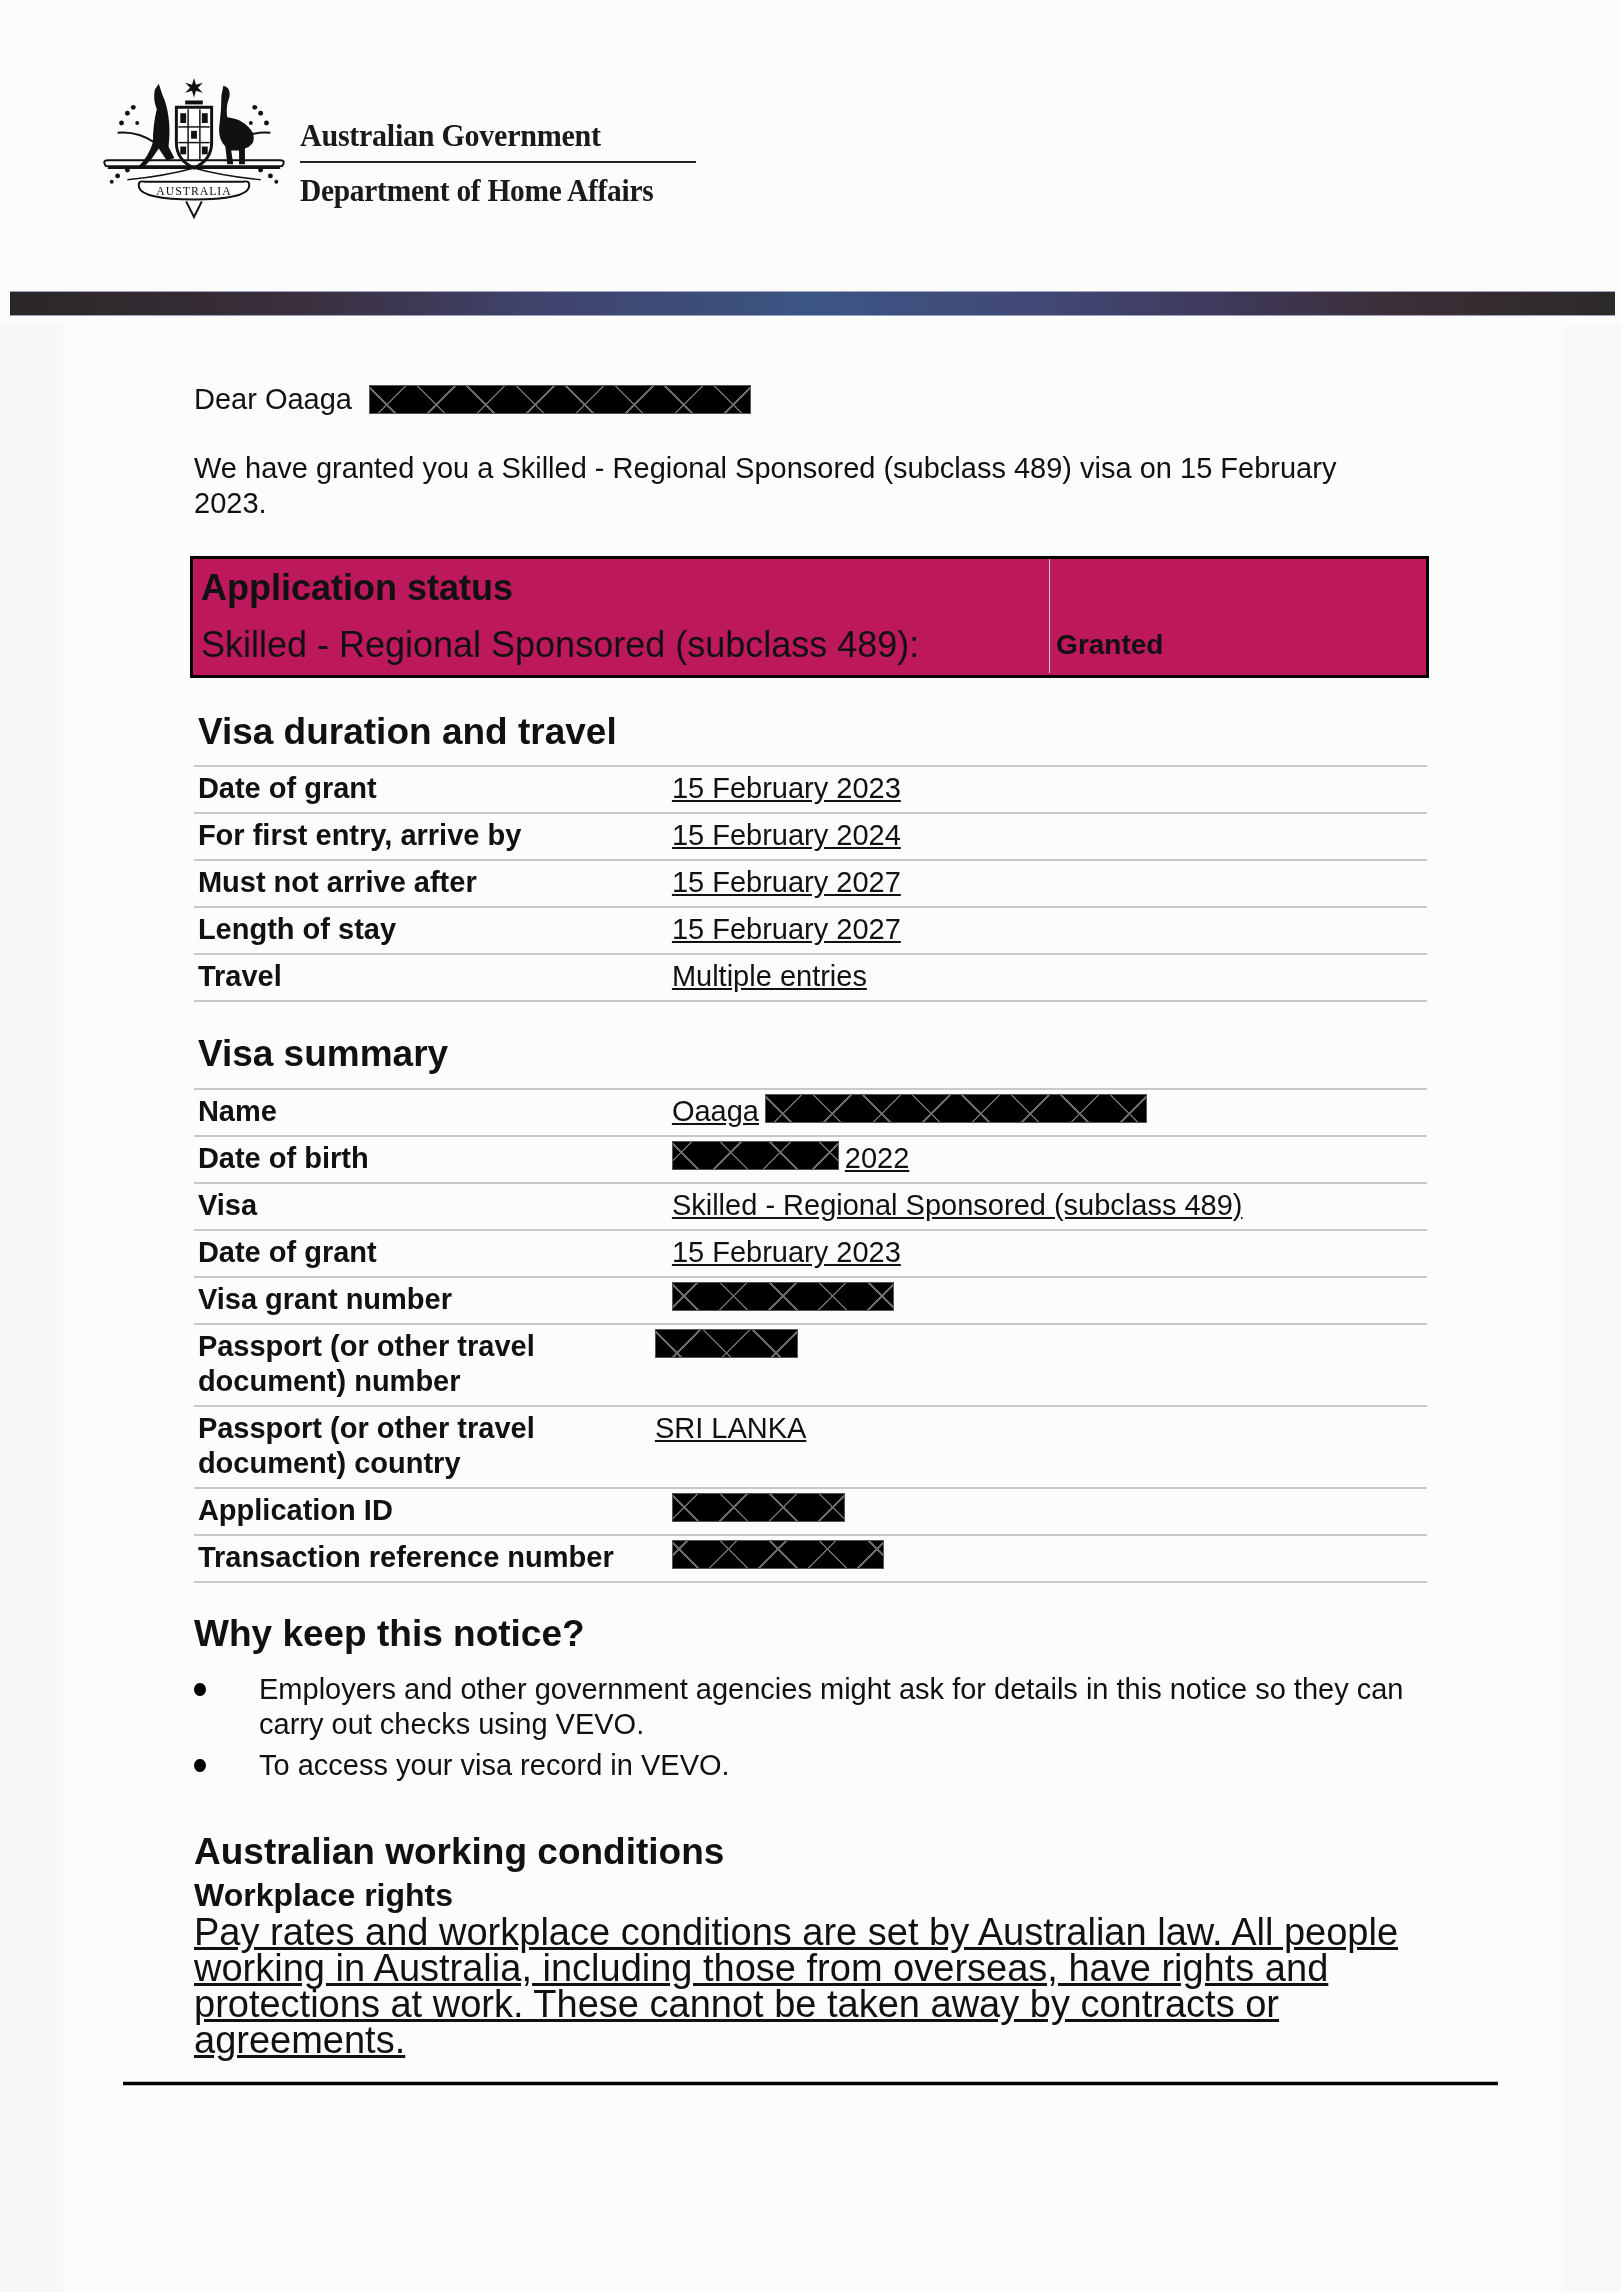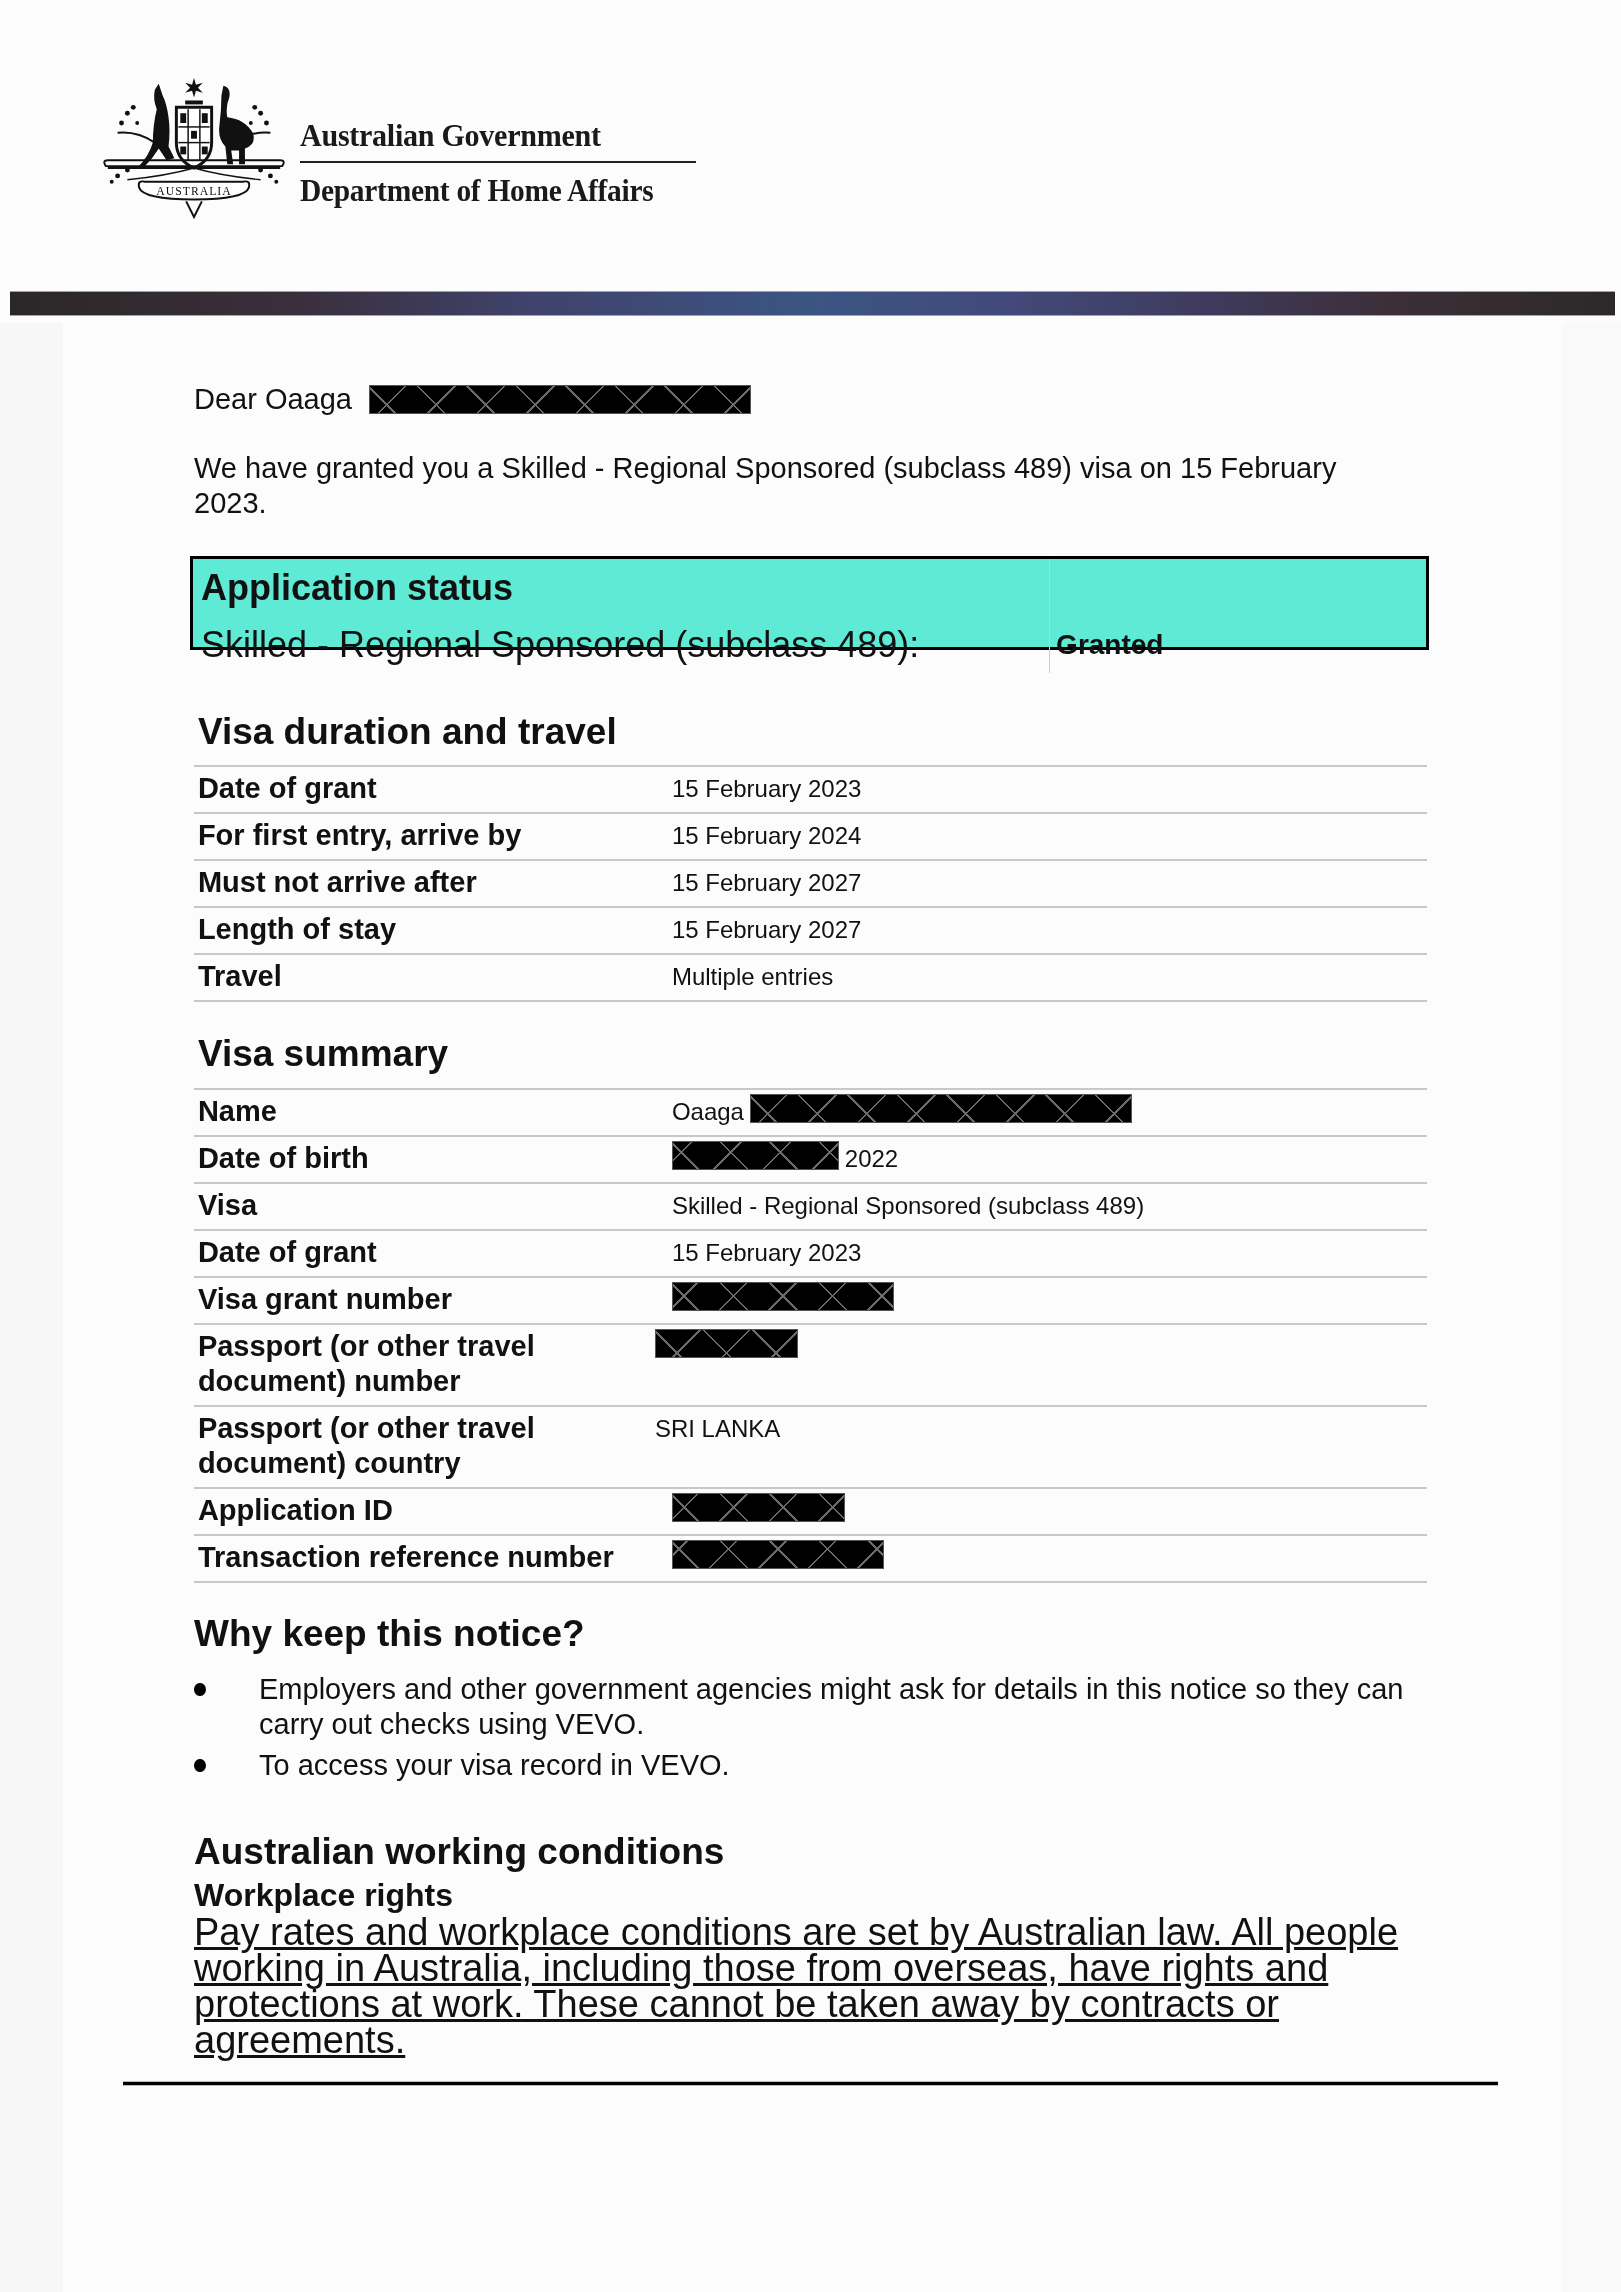--- a/index.html
+++ b/index.html
@@ -33,36 +33,36 @@
     display:inline-block; height:27.4px; vertical-align:middle;
     background-color:#000;
     background-image:
       repeating-linear-gradient(45deg, transparent 0 16.7px, #6a6a6a 16.7px 18.6px, transparent 18.6px 35px),
       repeating-linear-gradient(-45deg, transparent 0 16.7px, #6a6a6a 16.7px 18.6px, transparent 18.6px 35px);
     border:1px solid #555;
   }
 
   
   .status-box {
-    position:absolute; left:190px; top:556px; width:1239px; height:94px;
-    border:3.9px solid #000; box-sizing:border-box; background:#5eead4;
+    position:absolute; left:190px; top:556px; width:1239px; height:122px;
+    border:3.9px solid #000; box-sizing:border-box; background:#be185d;
   }
   .status-title { position:absolute; left:7.8px; top:5.9px; font-size:36px; font-weight:bold; line-height:45px; }
   .status-visa { position:absolute; left:7.8px; top:63px; font-size:36px; line-height:45px; }
   .status-value { position:absolute; left:863px; top:63px; font-size:28px; font-weight:bold; line-height:45px; }
   .status-divider { position:absolute; left:856px; top:0; width:1px; height:114px; background:#ccc; }
 
   
   .h2 { position:absolute; font-size:37px; font-weight:bold; line-height:45px; }
 
   
   .kv-table { position:absolute; left:0; width:1233px; border-top:2.9px solid #c8c8c8; }
   .kv-row { display:flex; border-bottom:2.9px solid #c8c8c8; box-sizing:border-box; }
   .kv-key { width:457px; padding:3.9px 0 0 3.9px; font-size:29px; font-weight:bold; line-height:35px; box-sizing:border-box; }
-  .kv-val { flex:1; padding:3.9px 0 0 3.9px; font-size:24px; line-height:35px; display:flex; align-items:flex-start; gap:5.9px; }
+  .kv-val { flex:1; padding:3.9px 0 0 3.9px; font-size:29px; line-height:35px; display:flex; align-items:flex-start; gap:5.9px;text-decoration:underline; }
   .r1 { height:47px;gap:17px; }
   .r2 { height:82px; }
 
   
   .bullets { position:absolute; top:1672px; left:0; width:1235px; margin:0; padding:0; list-style:none; }
   .bullets li { position:relative; padding-left:65px; font-size:29px; line-height:35px; margin-bottom:5.9px; }
   .bullet-dot { position:absolute; left:0; top:10.8px; width:11.8px; height:13.7px; border-radius:50%; background:#000; }
 
   .h3 { position:absolute; font-size:32px; font-weight:bold; line-height:39px; }
   .para { position:absolute; width:1235px; font-size:38px; line-height:36px;text-decoration:underline; }

